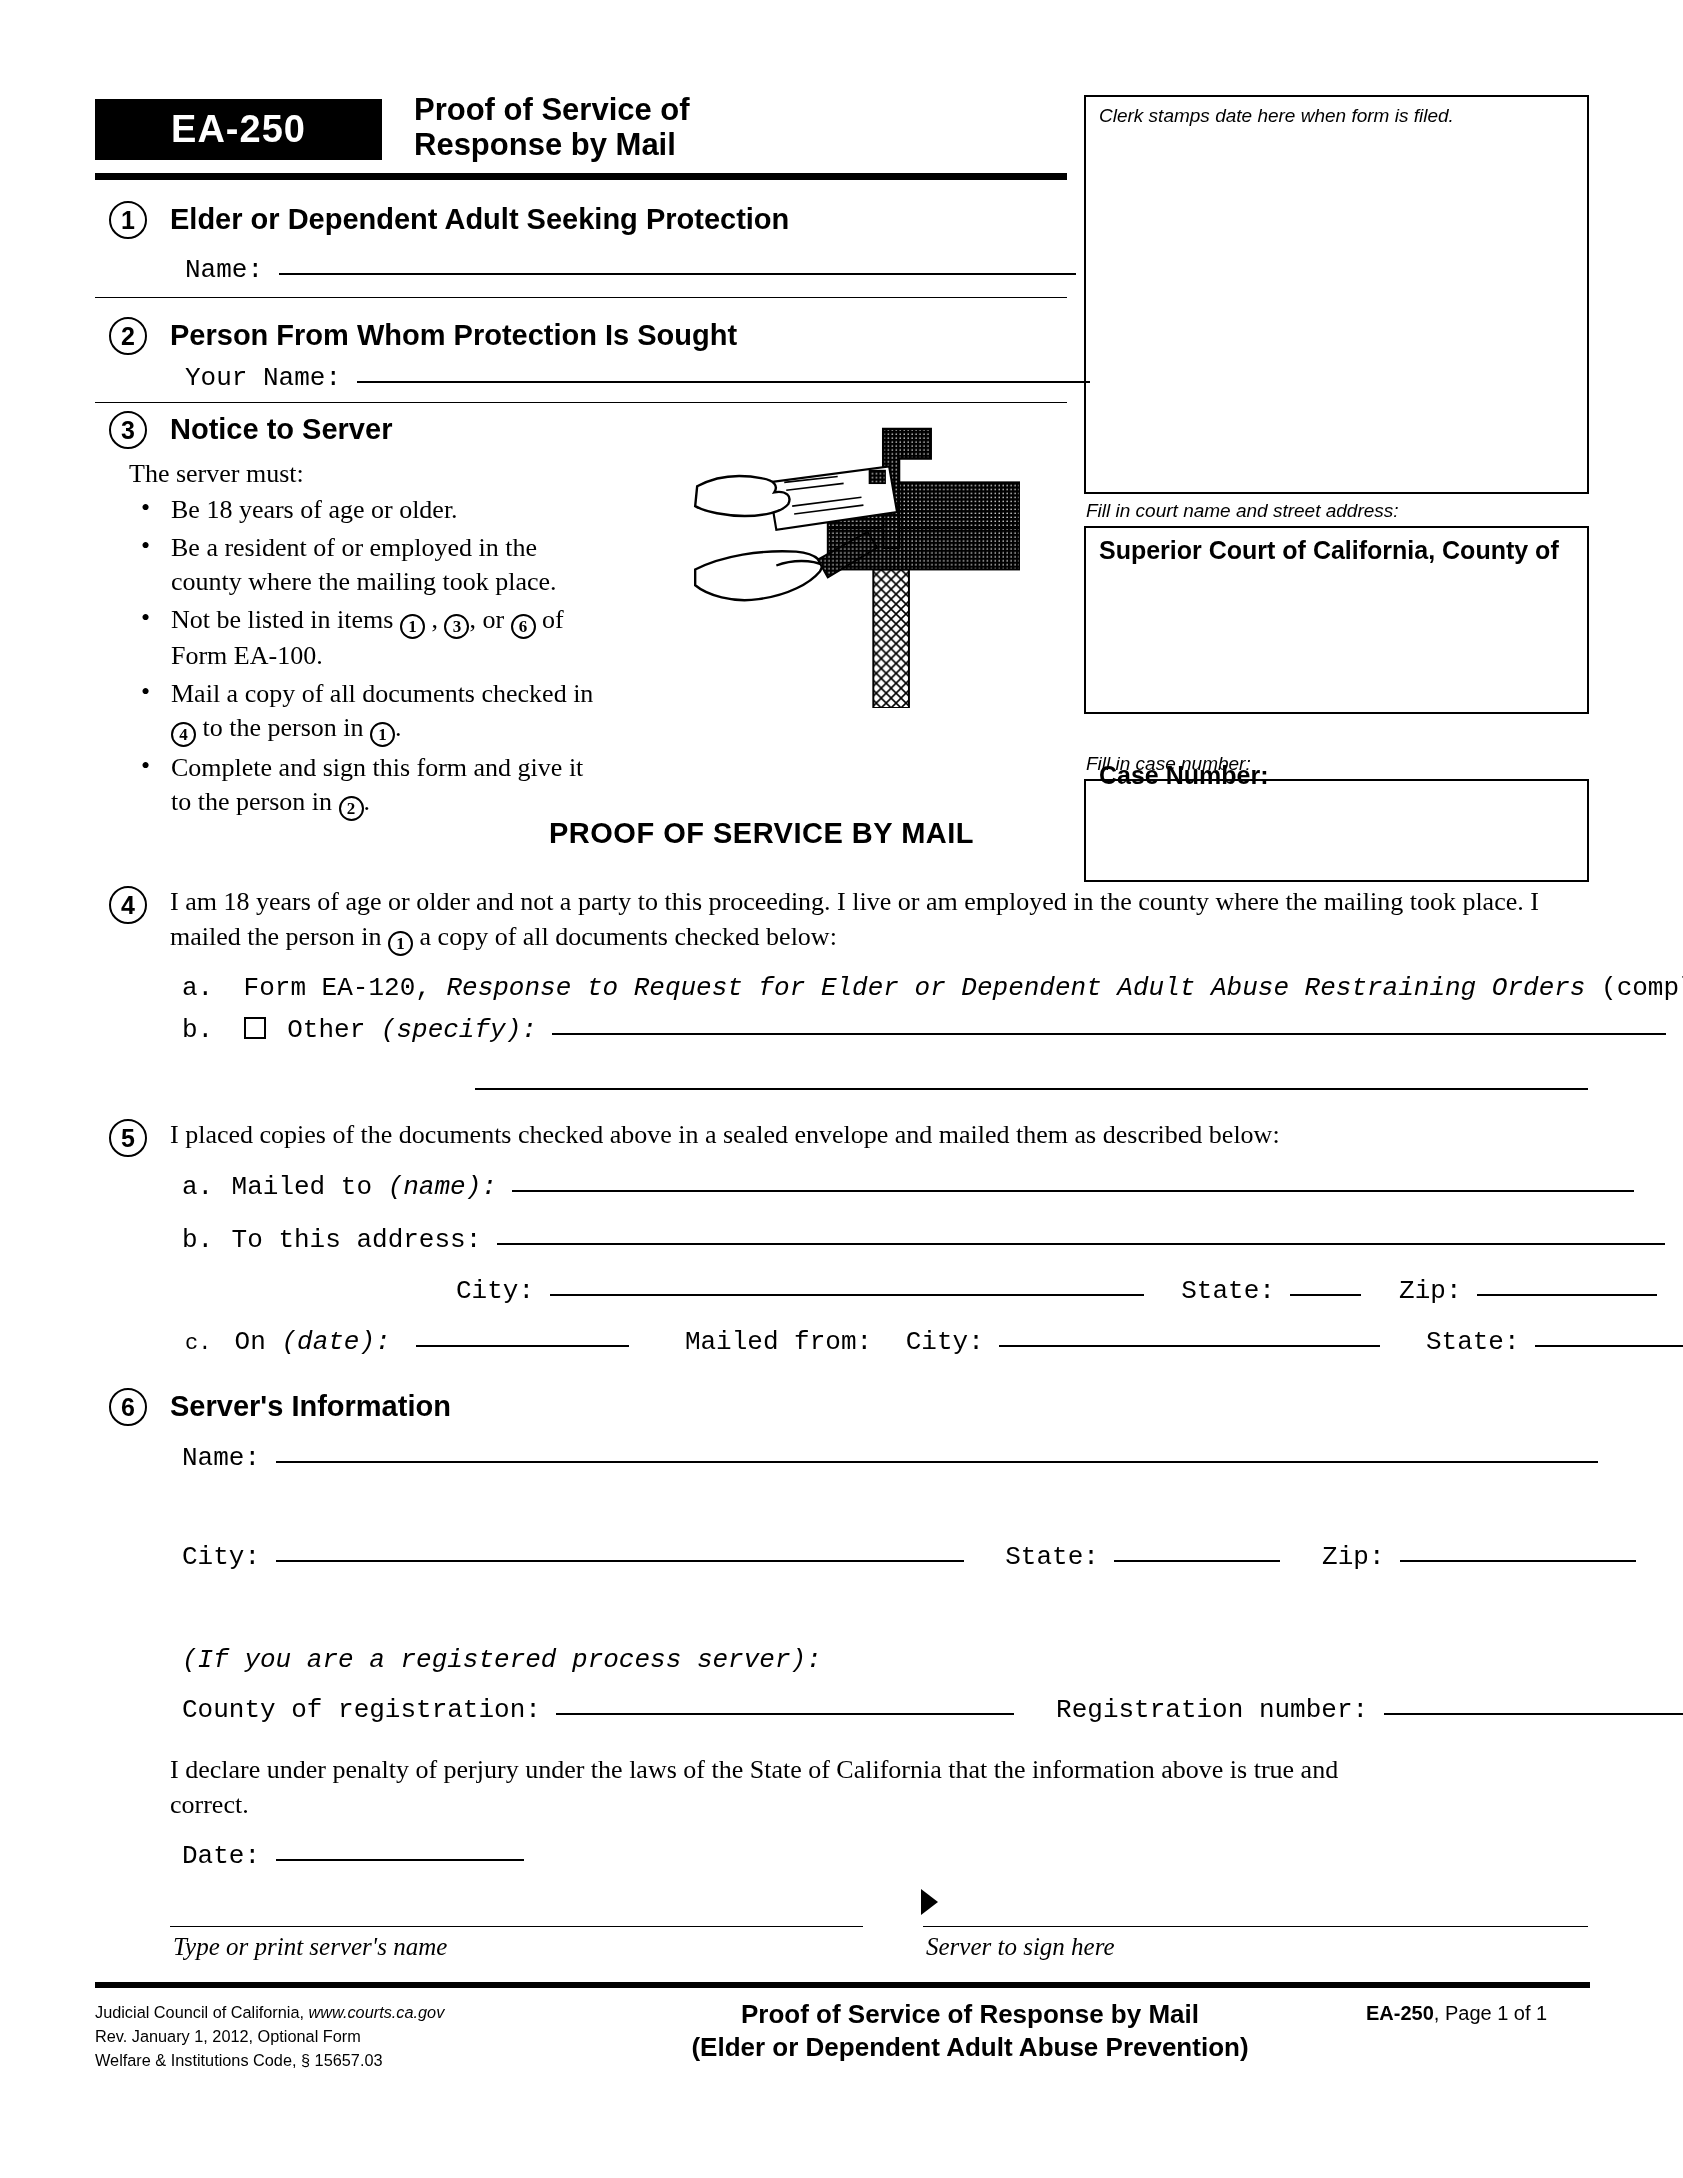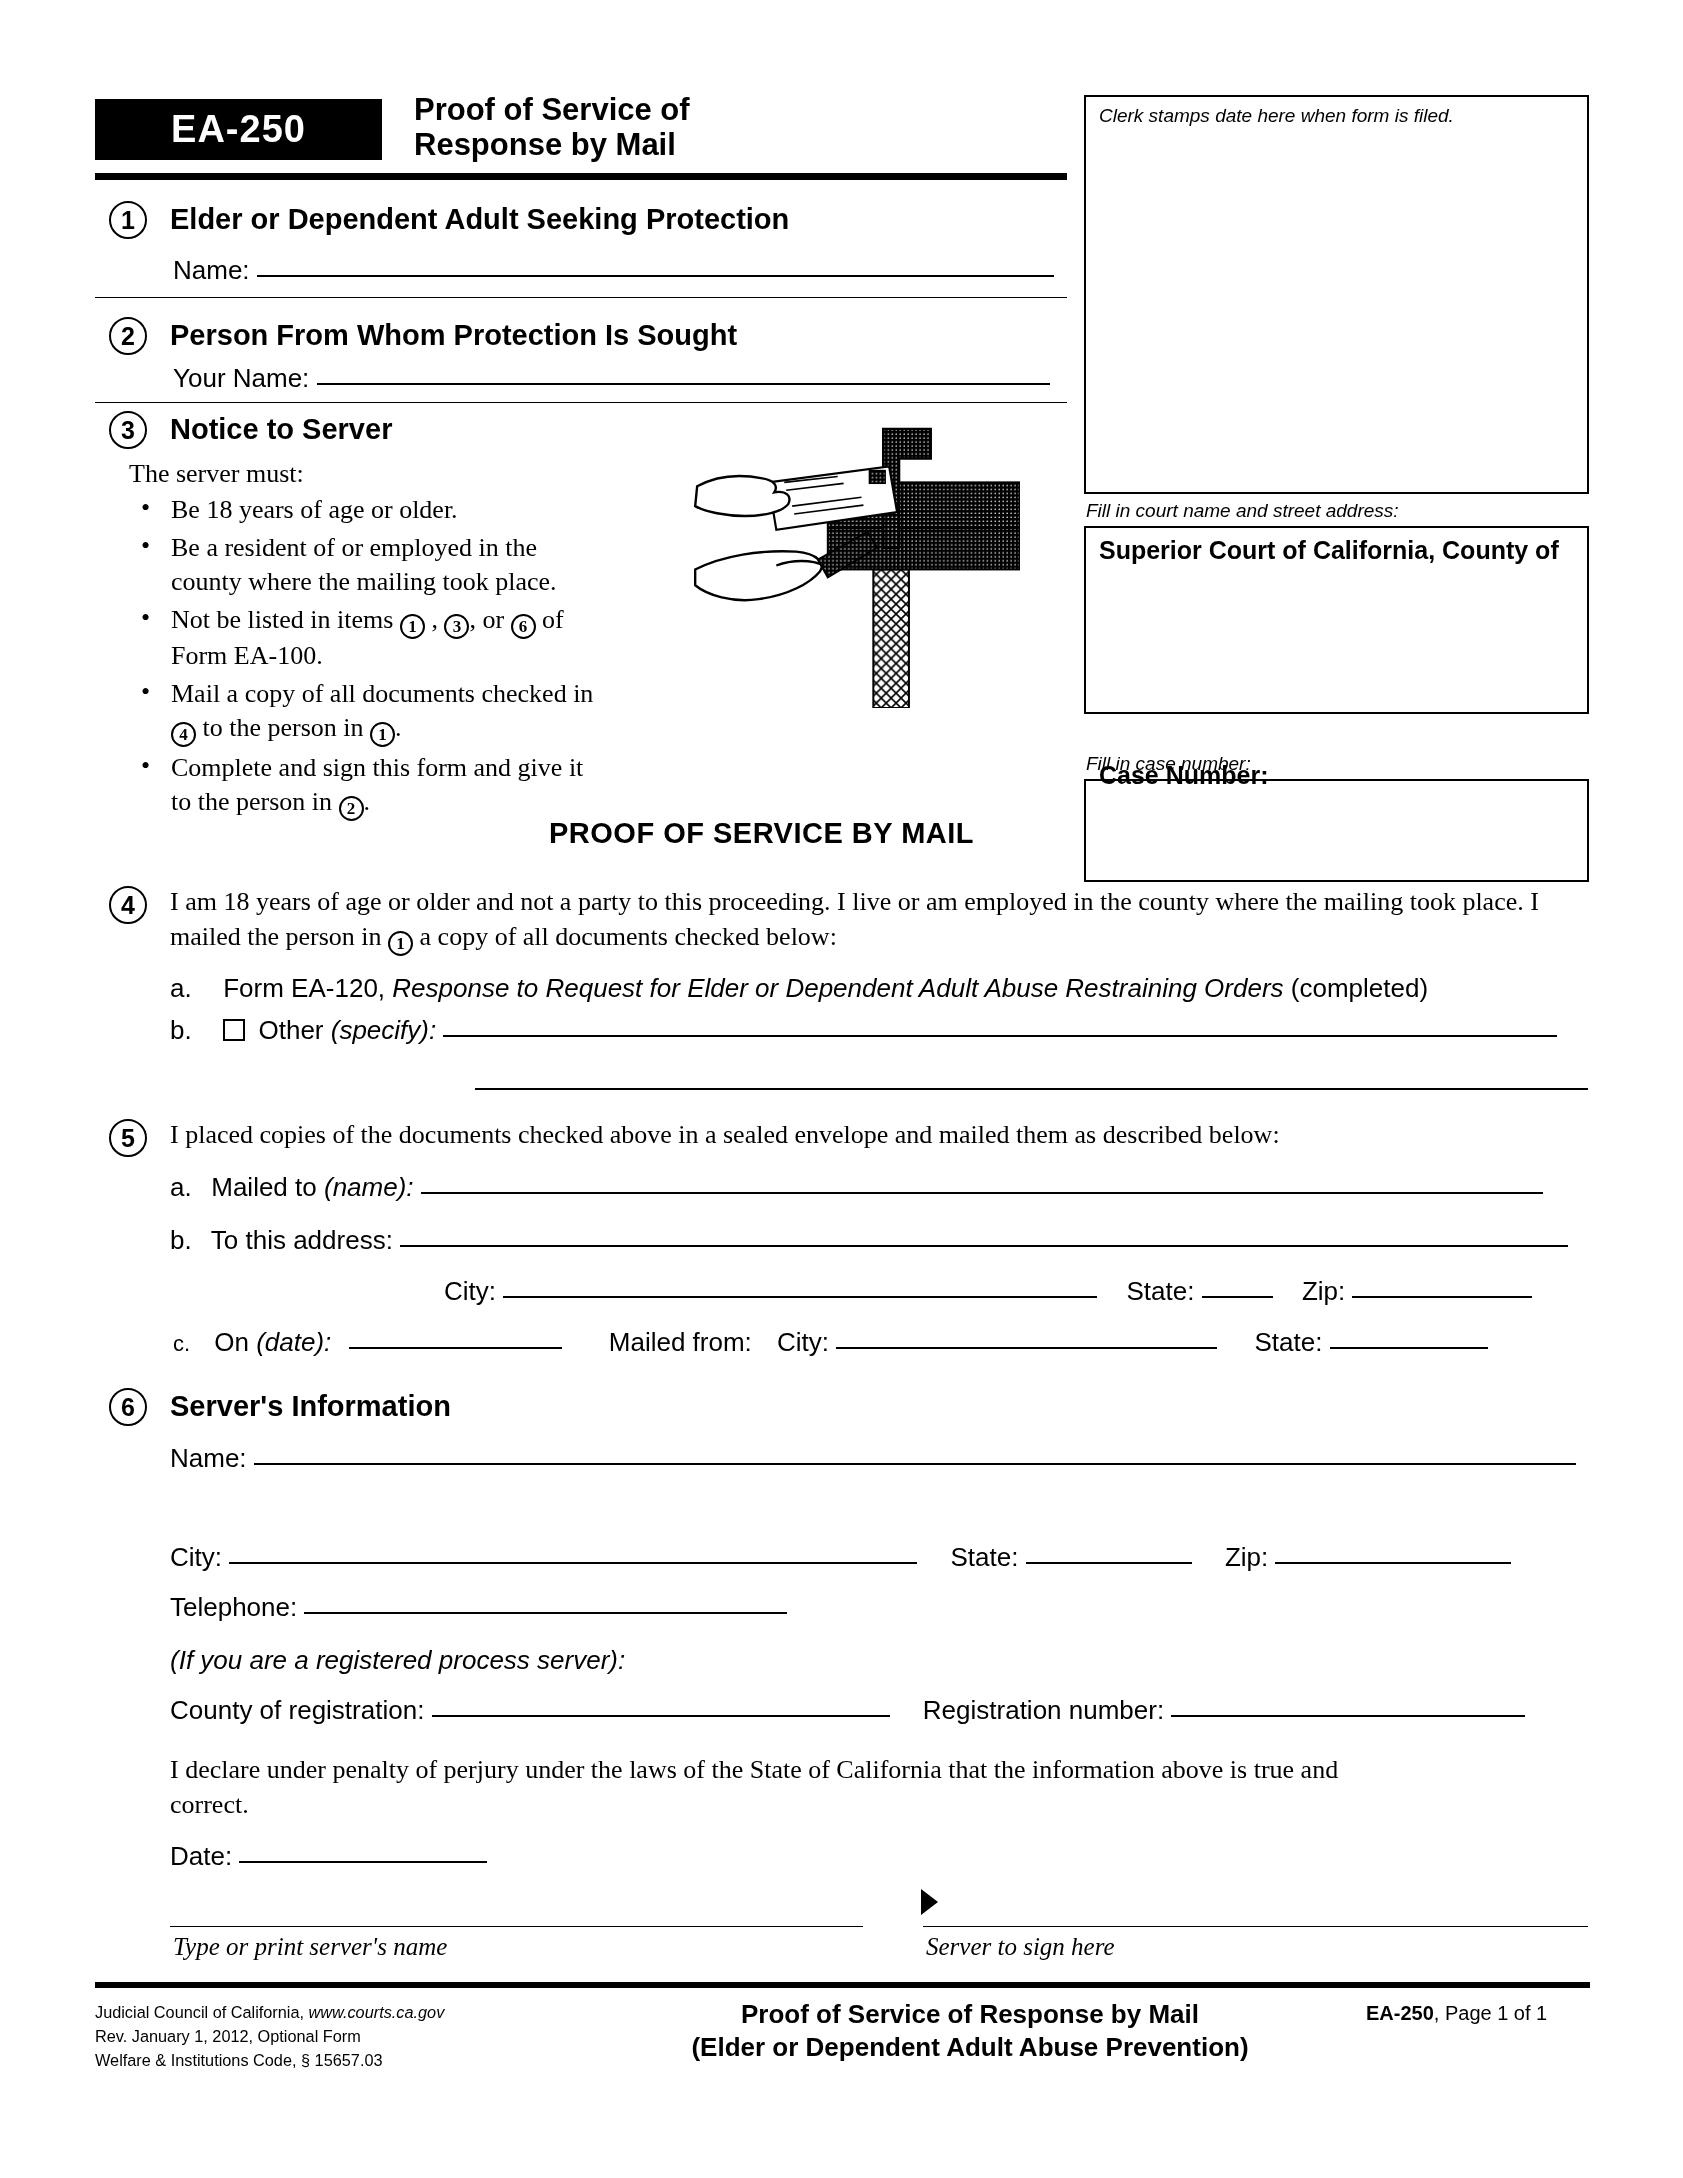--- a/index.html
+++ b/index.html
@@ -101,23 +101,24 @@
     position: absolute;
     left: 61px; top: 2px;
     font-family: "Liberation Sans", sans-serif;
     font-weight: bold;
     font-size: 29px;
     white-space: nowrap;
   }
 
   .fieldline {
     position: absolute;
-    font-family: Liberation Sans, sans-serif;
+    font-family: Liberation Mono, monospace;
     font-size: 26px;
     white-space: nowrap;
+    margin-left: 12px;
   }
 
   .sep {
     position: absolute;
     height: 0;
     border-bottom: 1.5px solid #000;
   }
 
   
   .rbox {
@@ -443,24 +444,20 @@
 
   <div class="fieldline" style="left:170px; top:1542px;">
     <span>City:</span>
     <span class="rule" style="width:688px;"></span>
     <span style="margin-left:26px;">State:</span>
     <span class="rule" style="width:166px;"></span>
     <span style="margin-left:26px;">Zip:</span>
     <span class="rule" style="width:236px;"></span>
   </div>
 
-  <div class="fieldline" style="left:170px; top:1592px;">
-    <span>Telephone:</span>
-    <span class="rule" style="width:483px;"></span>
-  </div>
 
   <div class="fieldline ital" style="left:170px; top:1645px;">(If you are a registered process server):</div>
 
   <div class="fieldline" style="left:170px; top:1695px;">
     <span>County of registration:</span>
     <span class="rule" style="width:458px;"></span>
     <span style="margin-left:26px;">Registration number:</span>
     <span class="rule" style="width:354px;"></span>
   </div>
 

